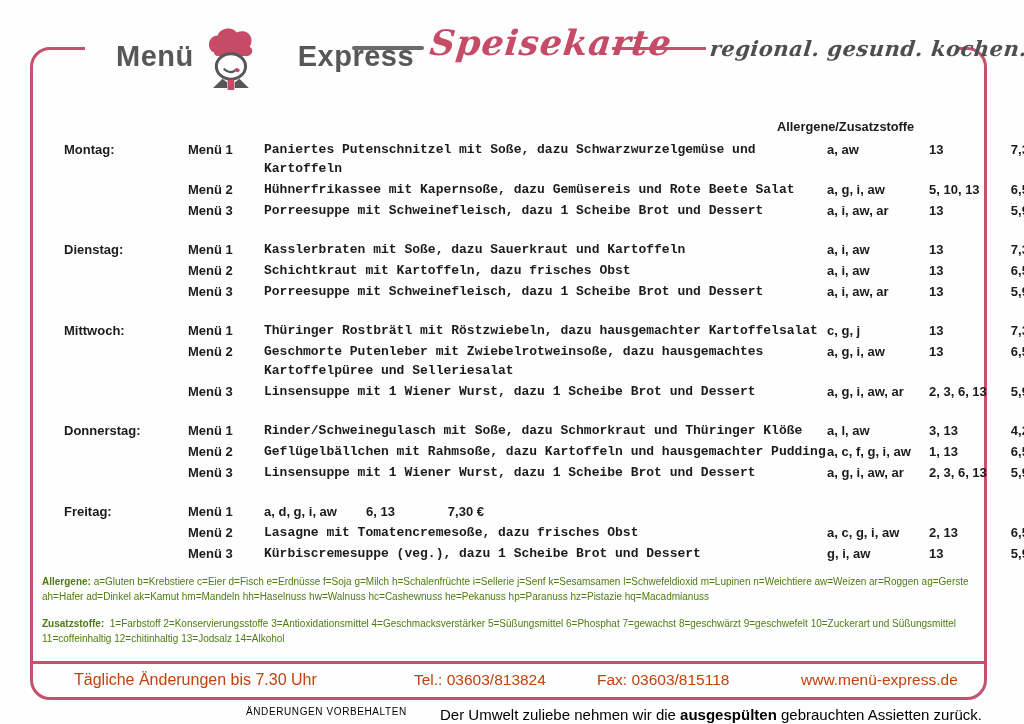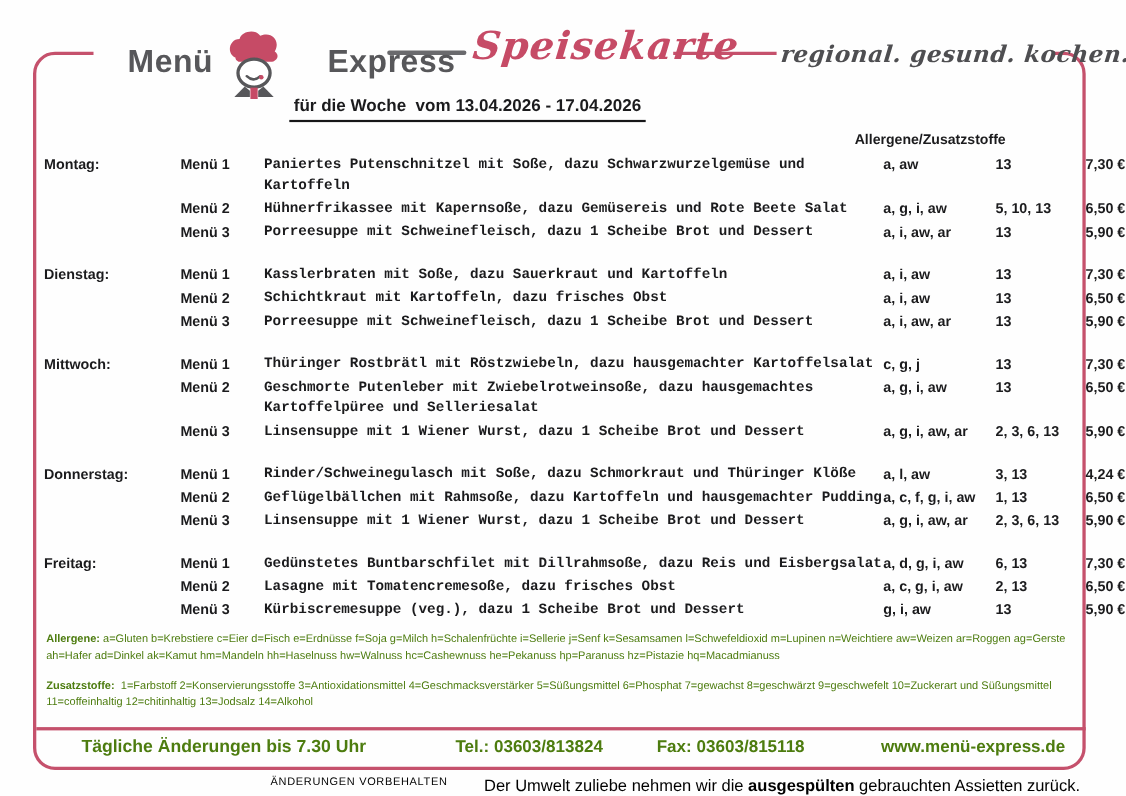--- a/index.html
+++ b/index.html
@@ -34,34 +34,34 @@
   
   .week-title{
     position:absolute;left:263px;top:88px;font-size:15.5px;font-weight:bold;
     border-bottom:2px solid #161618;padding:0 4px 3px 4px;white-space:pre;
   }
   
   .col-header{position:absolute;left:777px;top:119px;font-size:12.8px;font-weight:bold;}
   .menu-table{position:absolute;left:40px;top:140px;width:945px;}
   .day-block{margin-bottom:20px;}
   .menu-row{display:flex;align-items:flex-start;font-size:13px;font-weight:bold;line-height:19px;margin-bottom:2px;}
-  .cell-day{width:124px;flex:0 0 auto;}
+  .cell-day{width:124px;flex:0 0 auto;margin-left:24px;}
   .cell-menu{width:76px;flex:0 0 auto;}
   .cell-desc{width:563px;flex:0 0 auto;font-family:Liberation Mono, monospace;}
   .cell-allerg{width:102px;flex:0 0 auto;white-space:nowrap;}
   .cell-add{width:68px;flex:0 0 auto;white-space:nowrap;}
   .cell-price{width:50px;flex:0 0 auto;text-align:right;white-space:nowrap;}
   
   .footnotes{position:absolute;left:42px;top:575px;width:935px;color:#4d7c0f;}
   .fn-line{font-size:10px;line-height:14.5px;}
   .fn-label{font-weight:bold;}
   .fn-group2{margin-top:13px;}
   
   .footer-sep{position:absolute;left:33px;top:661px;width:954px;height:3px;background:#c5516c;}
-  .footer-bar{position:absolute;left:0;top:668px;width:1024px;height:26px;color:#4d7c0f;font-weight:bold;}
+  .footer-bar{position:absolute;left:0;top:668px;width:1024px;height:26px;color:#c2410c;font-weight:normal;}
   .footer-changes{position:absolute;left:74px;top:3px;font-size:16px;}
   .footer-tel{position:absolute;left:414px;top:3px;font-size:15.5px;}
   .footer-fax{position:absolute;left:597px;top:3px;font-size:15.5px;}
   .footer-web{position:absolute;left:801px;top:3px;font-size:15.5px;}
   
   .subfooter{position:absolute;left:0;top:703px;width:1024px;height:20px;color:#000000;}
   .sub-vorbehalten{position:absolute;left:246px;top:3px;font-size:10px;letter-spacing:0.6px;}
   .sub-umwelt{position:absolute;left:420px;top:3px;font-size:15px;padding-left:20px;}
   .sub-umwelt b{font-weight:bold;}
 </style>
@@ -86,21 +86,20 @@
         <path d="M12,66 L22,56 L27,60 L27,66 Z" fill="#57575a"></path>
         <path d="M50,66 L40,56 L35,60 L35,66 Z" fill="#57575a"></path>
         <rect x="27.5" y="57" width="7" height="11" fill="#c64b66"></rect>
       </svg>
       <span class="logo-word">Express</span>
     </div>
     <div class="speisekarte">Speisekarte</div>
     <div class="tagline">regional. gesund. kochen.</div>
   </div>
 
-  <div class="week-title">für die Woche  vom 13.04.2026 - 17.04.2026</div>
 
   <div class="col-header">Allergene/Zusatzstoffe</div>
 
   <div class="menu-table">
       <div class="day-block">
         <div class="menu-row">
           <div class="cell-day">Montag:</div>
           <div class="cell-menu">Menü 1</div>
           <div class="cell-desc">
             <div class="">Paniertes Putenschnitzel mit Soße, dazu Schwarzwurzelgemüse und Kartoffeln</div>
@@ -224,23 +223,20 @@
           </div>
           <div class="cell-allerg">a, g, i, aw, ar</div>
           <div class="cell-add">2, 3, 6, 13</div>
           <div class="cell-price">5,90 €</div>
         </div>
       </div>
       <div class="day-block">
         <div class="menu-row">
           <div class="cell-day">Freitag:</div>
           <div class="cell-menu">Menü 1</div>
-          <div class="cell-desc">
-            <div class="">Gedünstetes Buntbarschfilet mit Dillrahmsoße, dazu Reis und Eisbergsalat</div>
-          </div>
           <div class="cell-allerg">a, d, g, i, aw</div>
           <div class="cell-add">6, 13</div>
           <div class="cell-price">7,30 €</div>
         </div>
         <div class="menu-row">
           <div class="cell-day"></div>
           <div class="cell-menu">Menü 2</div>
           <div class="cell-desc">
             <div class="">Lasagne mit Tomatencremesoße, dazu frisches Obst</div>
           </div>

